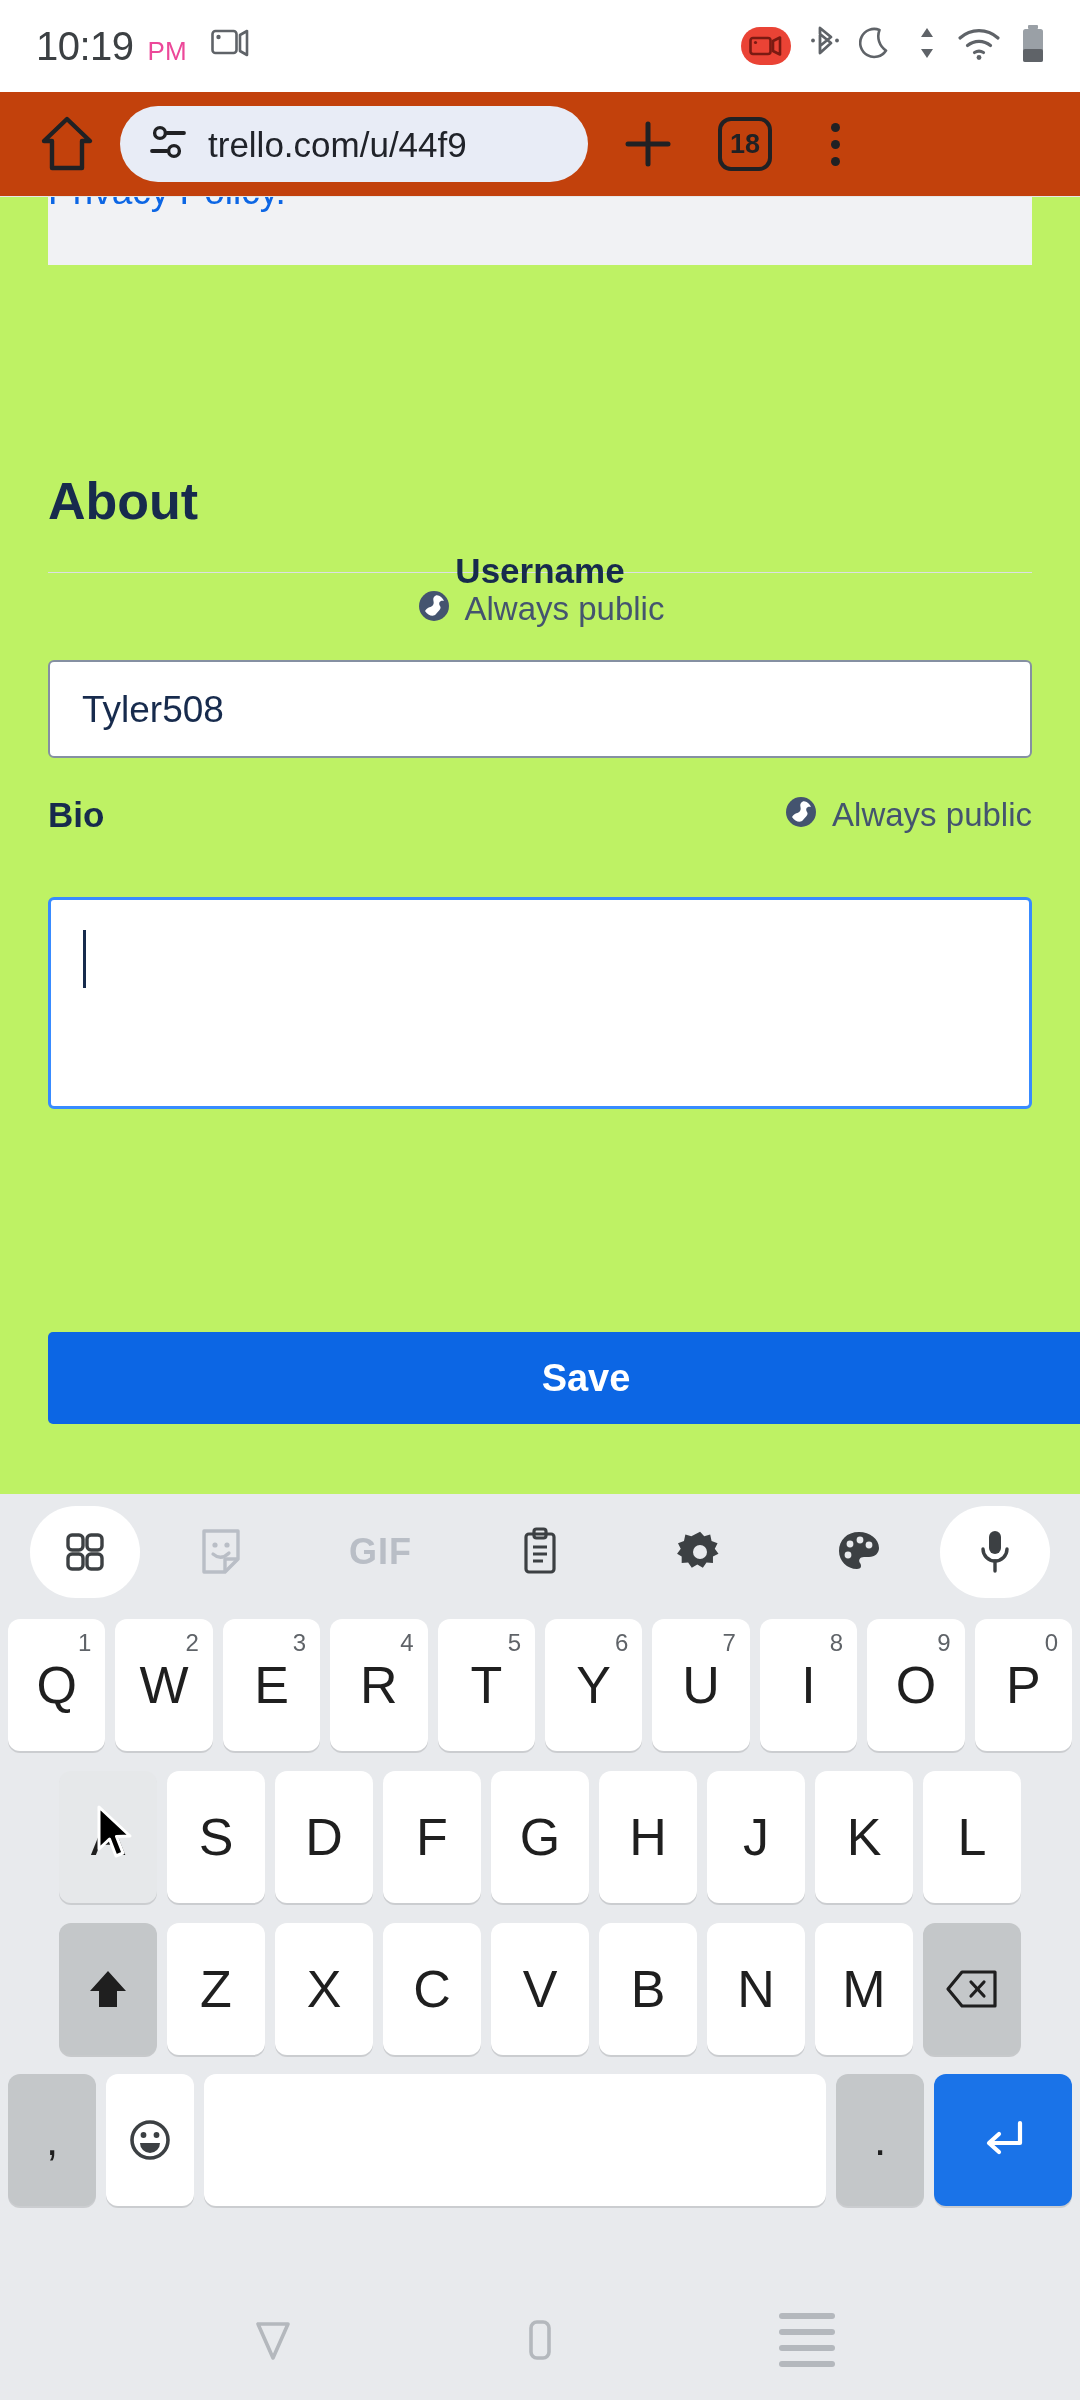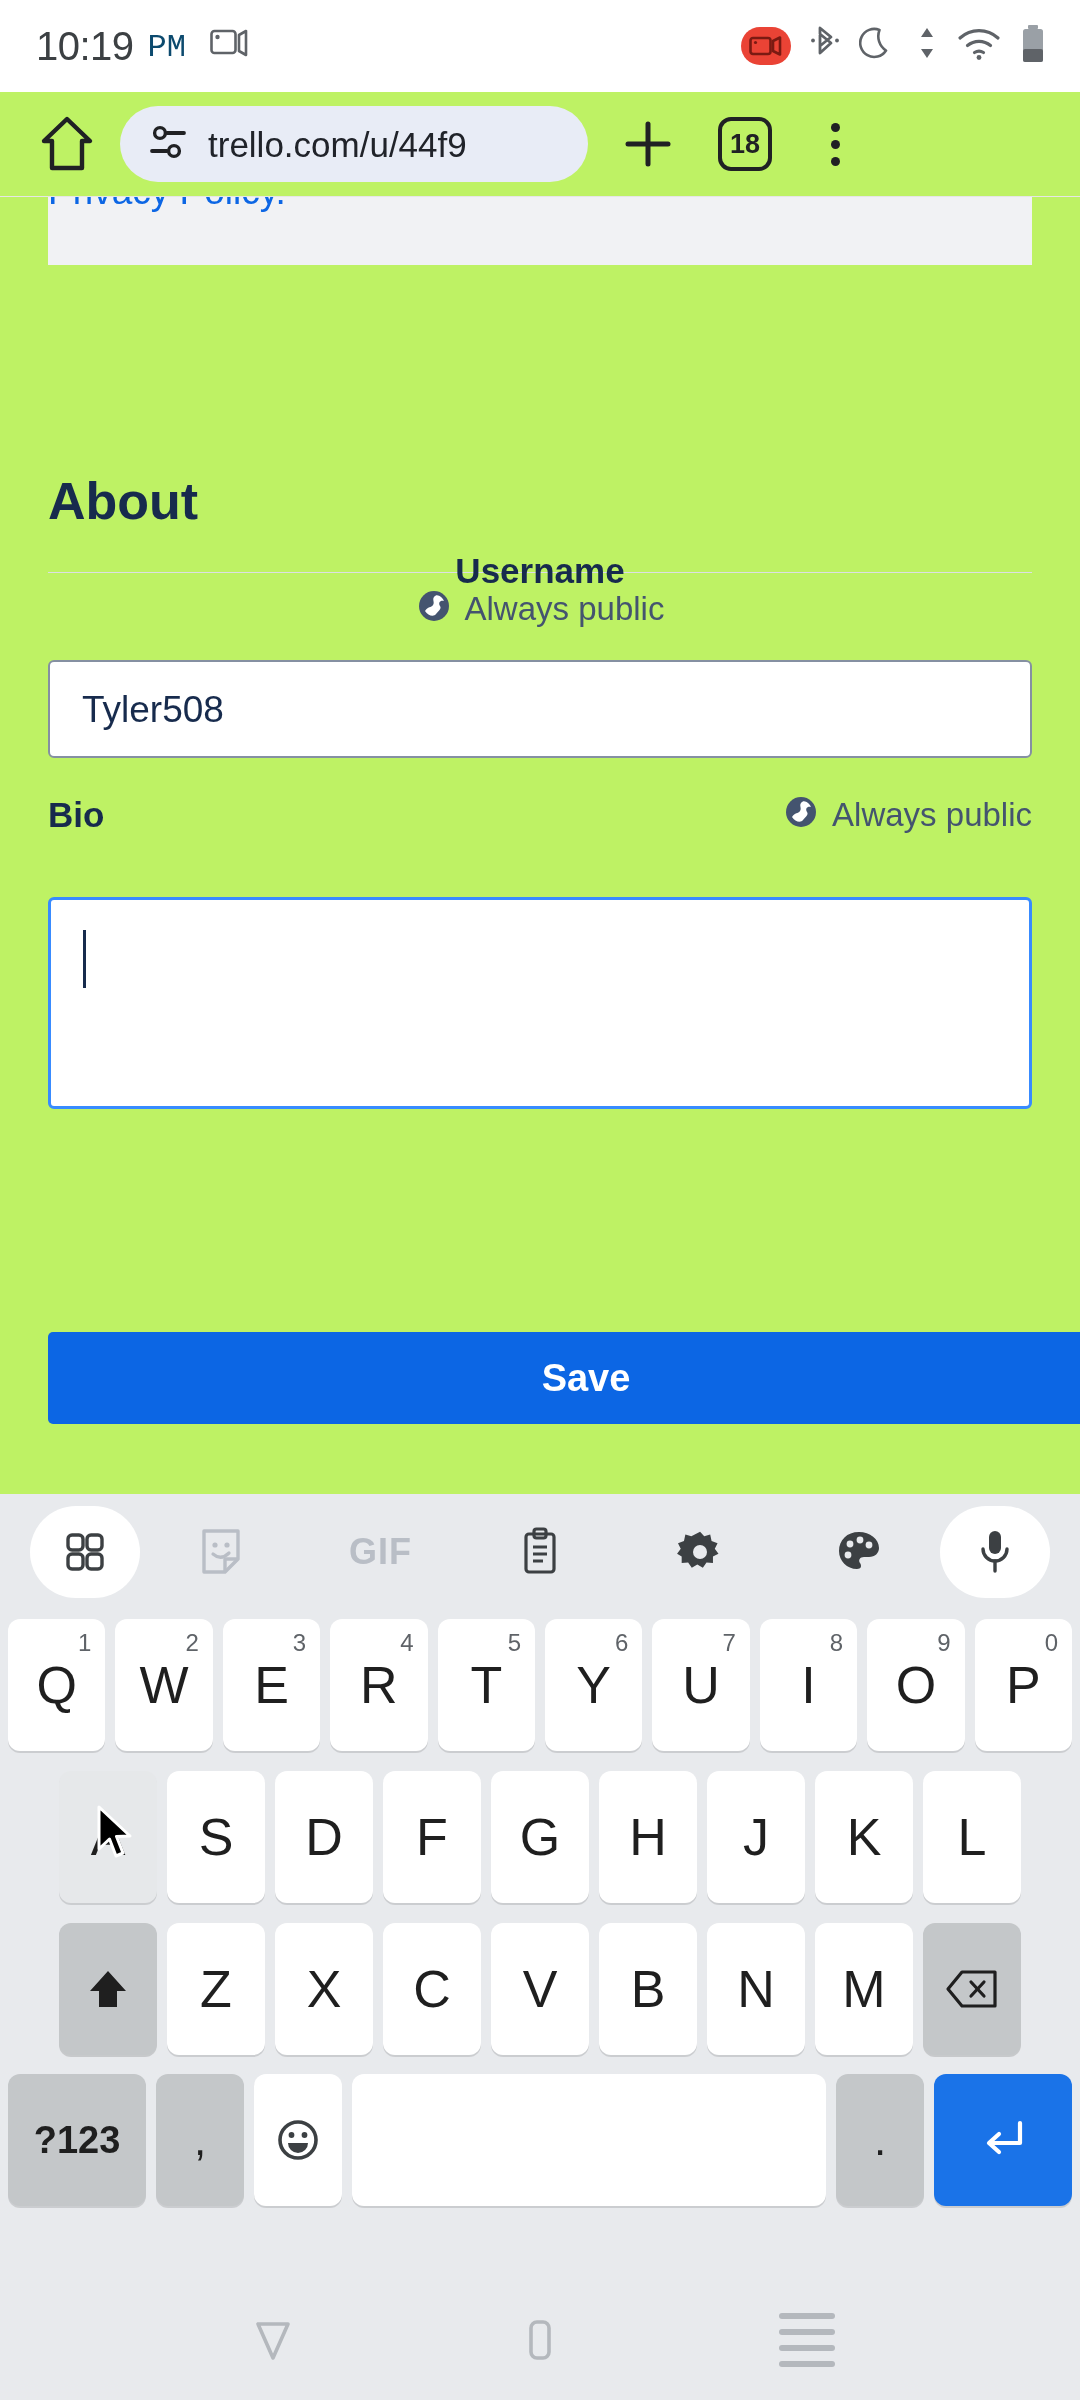--- a/index.html
+++ b/index.html
@@ -21,44 +21,43 @@
     background:#ffffff;
   }
   .sb-left { display:flex; align-items:flex-end; gap:14px; }
   .sb-time {
     font-size:40px;
     color:#3c4043;
     letter-spacing:-0.5px;
     line-height:1;
   }
   .sb-ampm {
-    font-size:32px;
-    color:#0c4a6e;
+    font-size:26px;
+    color:#ec4899;
     line-height:1;
     position:relative;
     top:-2px;
-    font-family:Liberation Mono, monospace;
   }
   .sb-cast { margin-left:10px; position:relative; top:-3px; }
   .sb-right { display:flex; align-items:center; gap:19px; }
   .rec-badge {
     width:50px; height:38px;
     background:#ea4335;
     border-radius:19px;
     display:flex; align-items:center; justify-content:center;
   }
 
   
   #browser-toolbar {
     height:105px;
     display:flex;
     align-items:center;
     padding:0 30px 0 28px;
     gap:0;
-    background:#bef264;
+    background:#c2410c;
     border-bottom:1px solid #e6e6e6;
   }
   #home-button {
     width:78px; height:78px;
     display:flex; align-items:center; justify-content:center;
     flex:0 0 auto;
   }
   #url-bar {
     flex:0 0 auto;
     width:468px;
@@ -660,23 +659,20 @@
     <div class="key mod">
       <svg width="54" height="42" viewBox="0 0 54 42">
         <path d="M17 4 L50 4 L50 38 L17 38 L3 21 Z" fill="none" stroke="#1f1f1f" stroke-width="3.2" stroke-linejoin="round"></path>
         <line x1="26" y1="14" x2="39" y2="28" stroke="#1f1f1f" stroke-width="3.2" stroke-linecap="round"></line>
         <line x1="39" y1="14" x2="26" y2="28" stroke="#1f1f1f" stroke-width="3.2" stroke-linecap="round"></line>
       </svg>
     </div>
   </div>
 
   <div class="kb-row" id="row-bottom">
-    <div class="key" id="key-sym">
-        <span class="letter">?123</span>
-      </div>
     <div class="key" id="key-comma">
         <span class="letter">,</span>
       </div>
     <div class="key" id="key-emoji">
       <svg width="52" height="52" viewBox="0 0 52 52">
         <circle cx="26" cy="26" r="18" fill="none" stroke="#3c4043" stroke-width="3.6"></circle>
         <circle cx="19.5" cy="21" r="2.9" fill="#3c4043"></circle>
         <circle cx="32.5" cy="21" r="2.9" fill="#3c4043"></circle>
         <path d="M16 29 L36 29 A10 10 0 0 1 16 29 Z" fill="#3c4043"></path>
       </svg>

